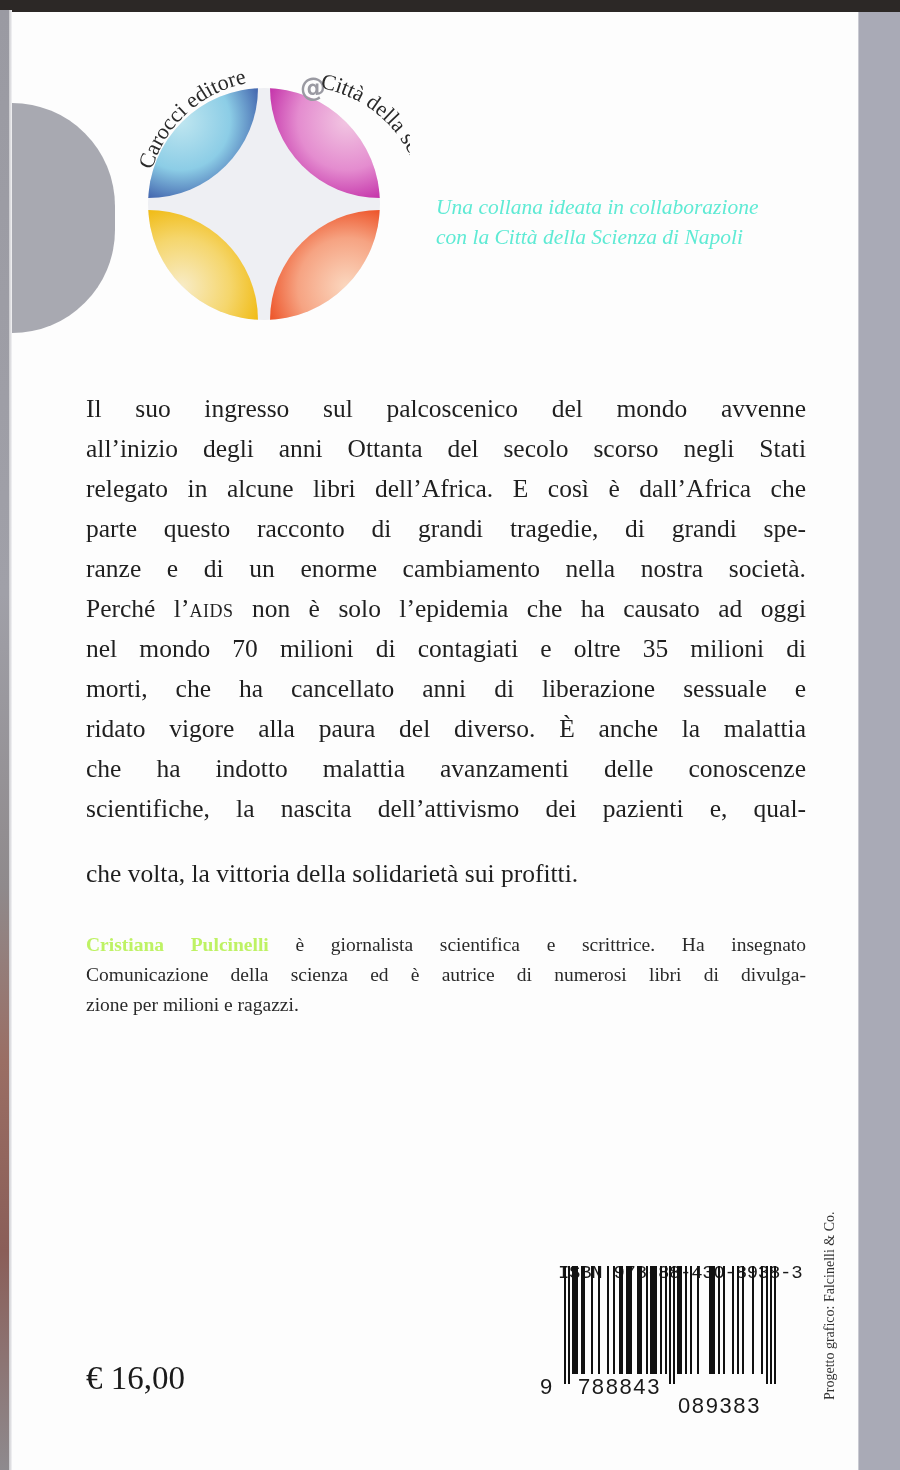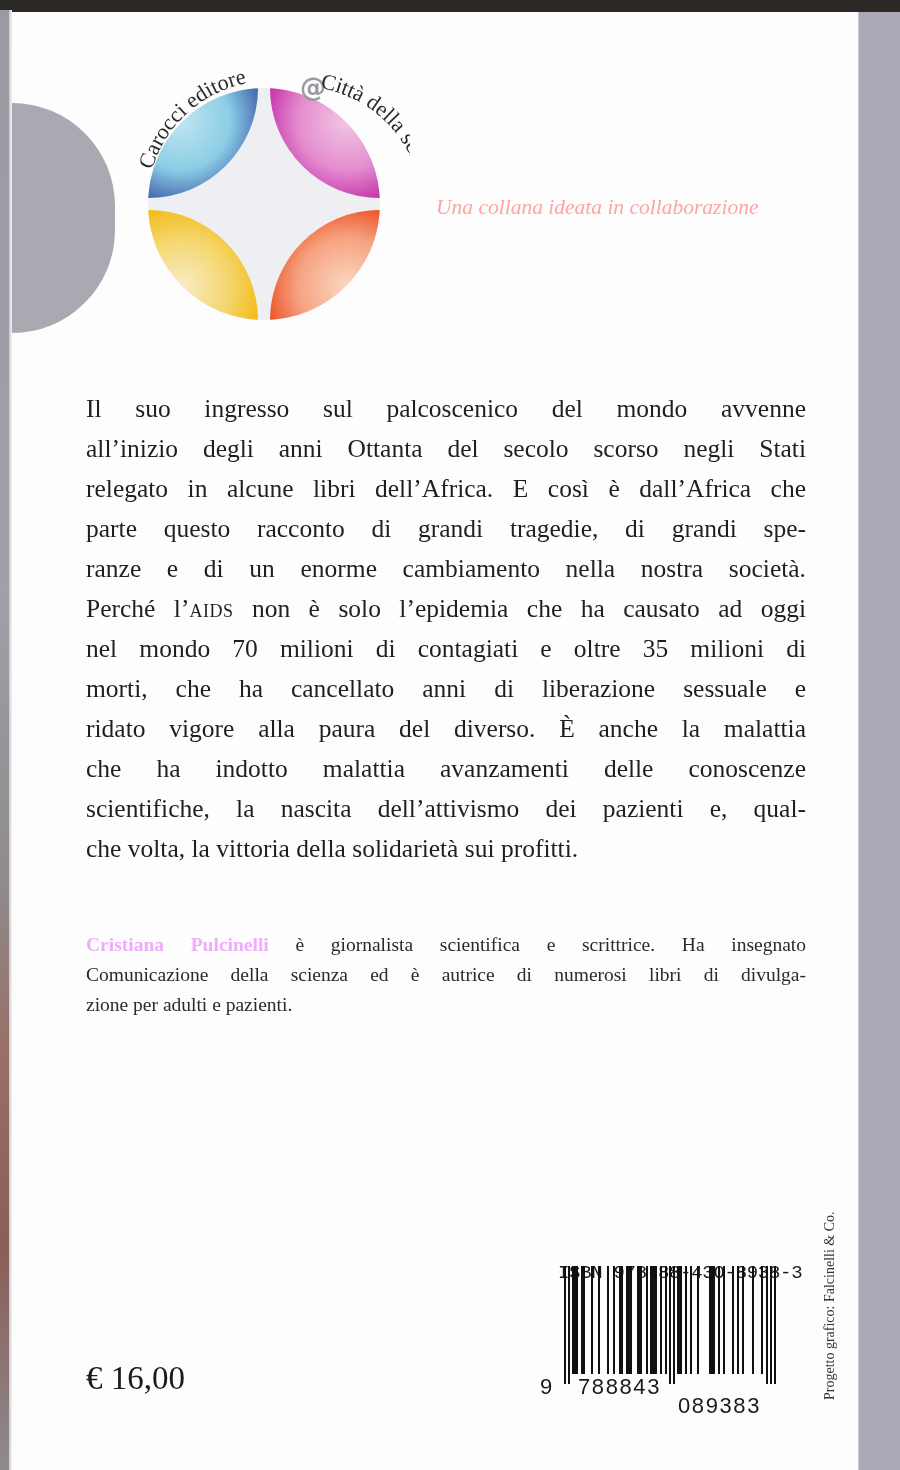--- a/index.html
+++ b/index.html
@@ -13,30 +13,30 @@
   .halfdisc{position:absolute;left:12px;top:103px;width:103px;height:230px;background:#a8a9b1;border-radius:0 115px 115px 0;}
   
   .logo{position:absolute;left:130px;top:60px;width:280px;height:280px;}
   .disc{position:absolute;left:18px;top:28px;width:232px;height:232px;border-radius:50%;background:#eeeff3;overflow:hidden;}
   .petal{position:absolute;width:110px;height:110px;}
   .p-blue{left:0;top:0;border-radius:100% 0 100% 0;background:radial-gradient(circle at 30% 30%,#bfe6f0 0%,#8ccde6 45%,#3b5aa8 80%,#1e2e7a 100%);}
   .p-pink{right:0;top:0;border-radius:0 100% 0 100%;background:radial-gradient(circle at 70% 30%,#f2c6e2 0%,#e48ccf 45%,#c12aa6 80%,#9a1a86 100%);}
   .p-yellow{left:0;bottom:0;border-radius:0 100% 0 100%;background:radial-gradient(circle at 30% 70%,#f8ecc8 0%,#f5d66c 45%,#f0b80a 80%,#e4a400 100%);}
   .p-orange{right:0;bottom:0;border-radius:100% 0 100% 0;background:radial-gradient(circle at 70% 70%,#fbd8c0 0%,#f6a382 45%,#ec4a1e 80%,#d42a0a 100%);}
   .arc{position:absolute;left:0;top:0;}
-  .tagline{position:absolute;left:436px;top:192px;width:380px;font-style:italic;font-size:21.5px;line-height:30px;color:#fca5a5;}
+  .tagline{position:absolute;left:436px;top:192px;width:380px;font-style:italic;font-size:21.5px;line-height:30px;color:#5eead4;}
   .tagline div{white-space:nowrap;}
   .body-text{position:absolute;left:86px;top:389px;width:720px;font-size:25.5px;line-height:40px;color:#1f1f1f;}
   .body-text .ln{display:block;text-align:justify;text-align-last:justify;white-space:nowrap;height:40px;}
-  .body-text .ln.last{text-align-last:left;}
+  .body-text .ln.last{text-align-last:left;margin-top:25px;}
   .sc{font-variant:small-caps;text-transform:lowercase;letter-spacing:0.5px;}
   .bio{position:absolute;left:86px;top:930px;width:720px;font-size:19.5px;line-height:30px;color:#2a2a2a;}
   .bio .ln{display:block;text-align:justify;text-align-last:justify;white-space:nowrap;}
   .bio .ln.last{text-align-last:left;}
-  .author{color:#f0abfc;font-weight:bold;margin-top:8px;}
+  .author{color:#bef264;font-weight:bold;margin-top:8px;}
   .credit{position:absolute;left:822px;top:1400px;transform:rotate(-90deg);transform-origin:0 0;font-size:14px;color:#333;white-space:nowrap;}
   .price{position:absolute;left:86px;top:1360px;font-size:33px;color:#1a1a1a;}
   .isbn-label{position:absolute;left:558px;top:1238px;font-family:Liberation Mono, monospace;font-size:19px;color:#1a1a1a;letter-spacing:-0.3px;margin-top:24px;}
   .barcode{position:absolute;left:562px;top:1266px;width:220px;height:118px;}
   .bc-digits{position:absolute;top:1374px;font-family:"Liberation Sans","DejaVu Sans",sans-serif;font-size:22px;color:#1a1a1a;letter-spacing:1.6px;background:#fdfdfd;}
 </style>
 </head>
 <body>
 
 <div class="topband"></div>
@@ -62,41 +62,42 @@
     </text>
     <text x="170" y="36" font-family="DejaVu Sans, sans-serif" font-size="26" font-weight="bold" fill="#9a9aa2">@</text>
     <text font-family="Liberation Serif, DejaVu Serif, serif" font-size="22" fill="#2a2a2a">
       <textPath href="#arcR"><tspan>Città della scienza</tspan></textPath>
     </text>
   </svg>
 </div>
 
 <div class="tagline">
   <div>Una collana ideata in collaborazione</div>
+  <div>con la Città della Scienza di Napoli</div>
 </div>
 
 <div class="body-text">
   <span class="ln"><span>Il suo ingresso sul palcoscenico del mondo avvenne</span></span>
   <span class="ln"><span>all’inizio degli anni Ottanta del secolo scorso negli Stati</span></span>
   <span class="ln"><span>relegato in alcune libri dell’Africa. E così è dall’Africa che</span></span>
   <span class="ln"><span>parte questo racconto di grandi tragedie, di grandi spe-</span></span>
   <span class="ln"><span>ranze e di un enorme cambiamento nella nostra società.</span></span>
   <span class="ln"><span>Perché l’</span><span class="sc">AIDS</span><span> non è solo l’epidemia che ha causato ad oggi</span></span>
   <span class="ln"><span>nel mondo 70 milioni di contagiati e oltre 35 milioni di</span></span>
   <span class="ln"><span>morti, che ha cancellato anni di liberazione sessuale e</span></span>
   <span class="ln"><span>ridato vigore alla paura del diverso. È anche la malattia</span></span>
   <span class="ln"><span>che ha indotto malattia avanzamenti delle conoscenze</span></span>
   <span class="ln"><span>scientifiche, la nascita dell’attivismo dei pazienti e, qual-</span></span>
   <span class="ln last"><span>che volta, la vittoria della solidarietà sui profitti.</span></span>
 </div>
 
 <div class="bio">
   <span class="ln"><span class="author">Cristiana Pulcinelli</span><span> è giornalista scientifica e scrittrice. Ha insegnato</span></span>
   <span class="ln">Comunicazione della scienza ed è autrice di numerosi libri di divulga-</span>
-  <span class="ln last">zione per adulti e pazienti.</span>
+  <span class="ln last">zione per milioni e ragazzi.</span>
 </div>
 
 <div class="credit">Progetto grafico: Falcinelli &amp; Co.</div>
 
 <div class="price">€ 16,00</div>
 
 <div class="isbn-label">ISBN 978-88-430-8938-3</div>
 <svg class="barcode" viewBox="0 0 220 118" preserveAspectRatio="none">
   <g fill="#111">
     <rect x="2" y="0" width="2" height="118"></rect>

